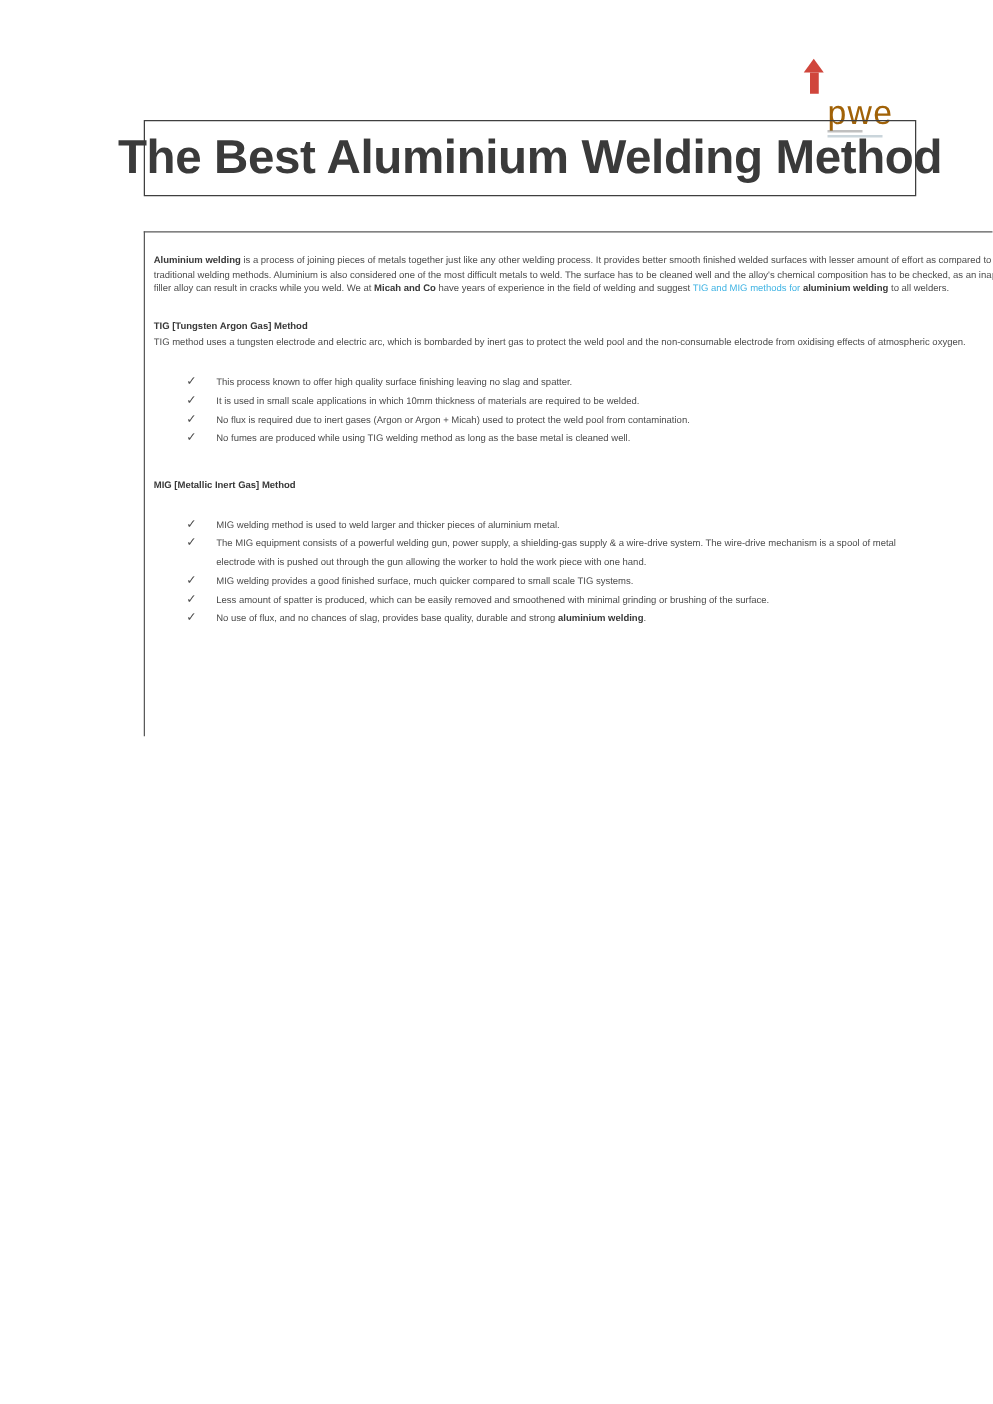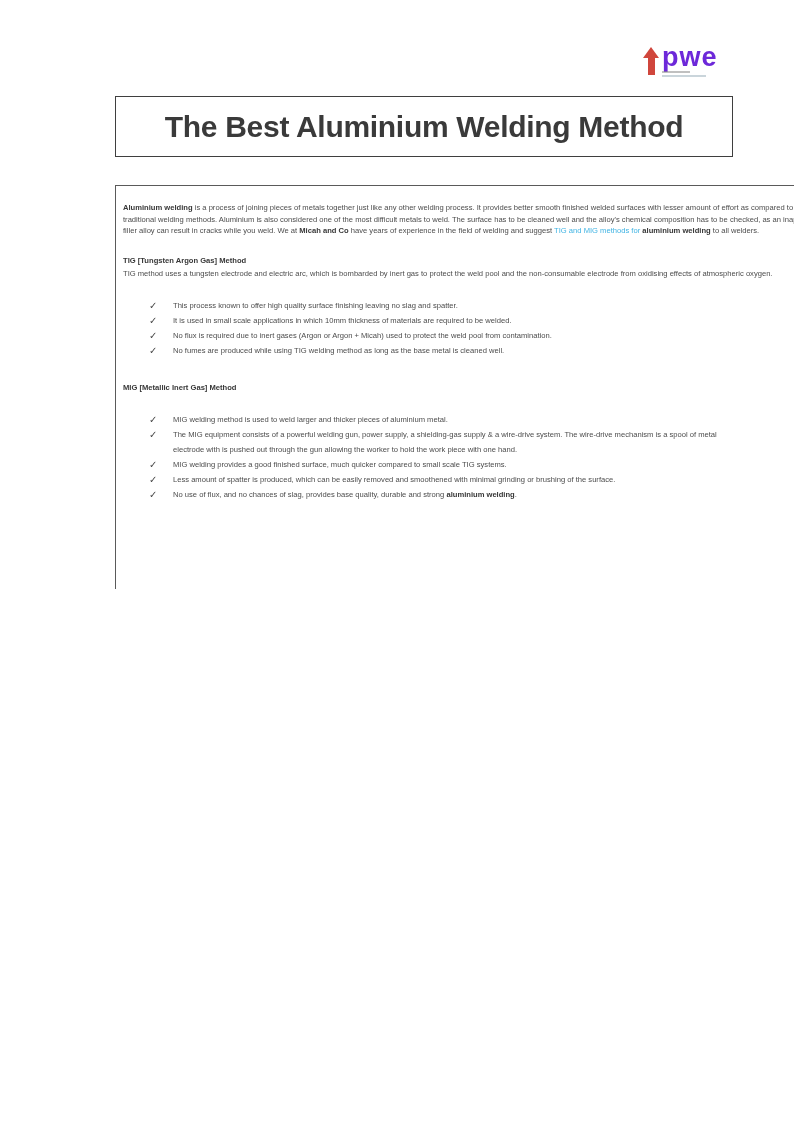--- a/index.html
+++ b/index.html
@@ -14,36 +14,36 @@
   
   .logo { position: absolute; left: 643px; top: 45px; display: flex; align-items: flex-start; }
   .arrow { width: 16px; height: 30px; margin-right: 3px; margin-top: 2px; }
   .arrow-head {
     width: 0; height: 0; margin: 0 auto;
     border-left: 8px solid transparent; border-right: 8px solid transparent;
     border-bottom: 11px solid #d0463c;
   }
   .arrow-stem { width: 7px; height: 17px; margin: 0 auto; background: #d0463c; }
   .logo-text {
-    font-size: 27px; font-weight: bold; color: #6d28d9;
-    line-height: 24px; letter-spacing: 1px; text-transform: lowercase;
+    font-size: 27px; font-weight: normal; color: #a16207;
+    line-height: 24px; letter-spacing: 1px; text-transform: lowercase; margin-top: 33px;
   }
   .tagline-line { height: 2px; background: #8c8c8c; opacity: .55; margin-top: 2px; }
   .tagline-line.l1 { width: 28px; }
   .tagline-line.l2 { width: 44px; background: #9fb2bd; }
 
   
   .title-box {
     position: absolute; left: 115px; top: 96px;
     width: 616px; height: 59px;
     border: 1px solid #3f3f3f;
     display: flex; align-items: center; justify-content: center;
   }
   .title-box h1 {
-    margin: 0; font-size: 30px; font-weight: bold; color: #3a3a3a;
+    margin: 0; font-size: 38px; font-weight: bold; color: #3a3a3a;
     letter-spacing: -0.3px; white-space: nowrap;
   }
 
   
   .content-box {
     position: absolute; left: 115px; top: 185px;
     width: 732px; height: 404px;
     border: 1px solid #5a5a5a; border-bottom: none;
     box-sizing: border-box;
     padding: 16px 4px 0 7px;

